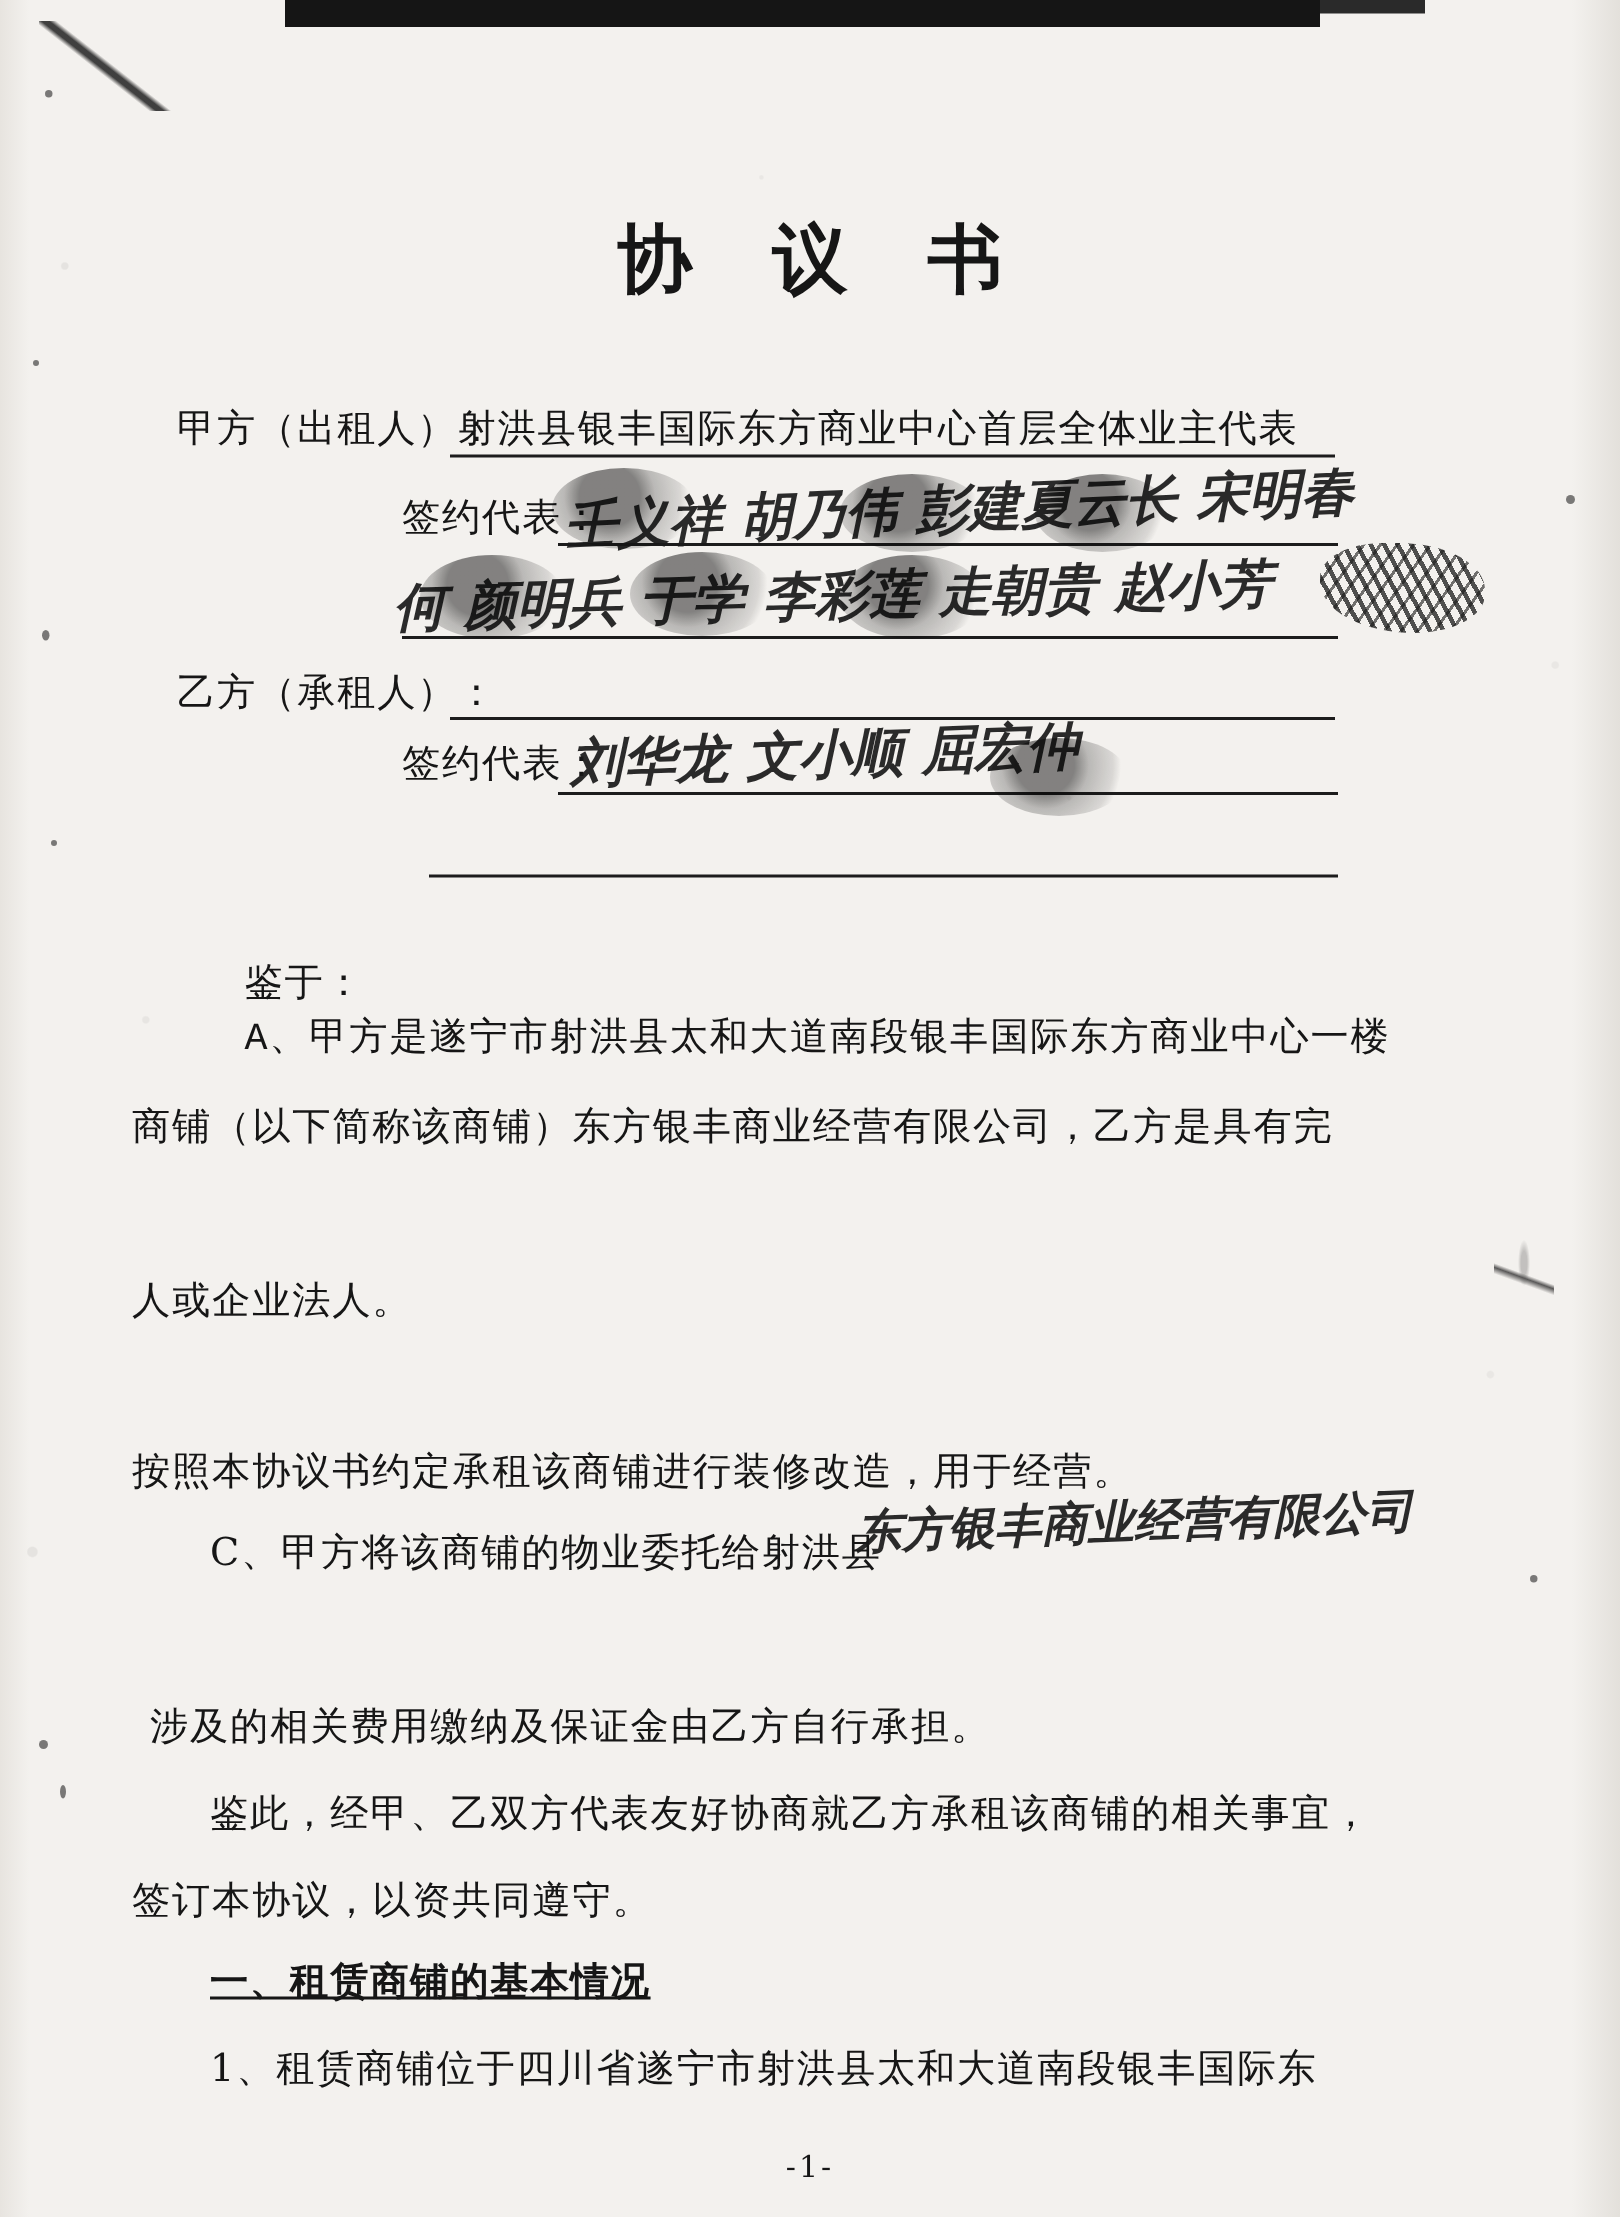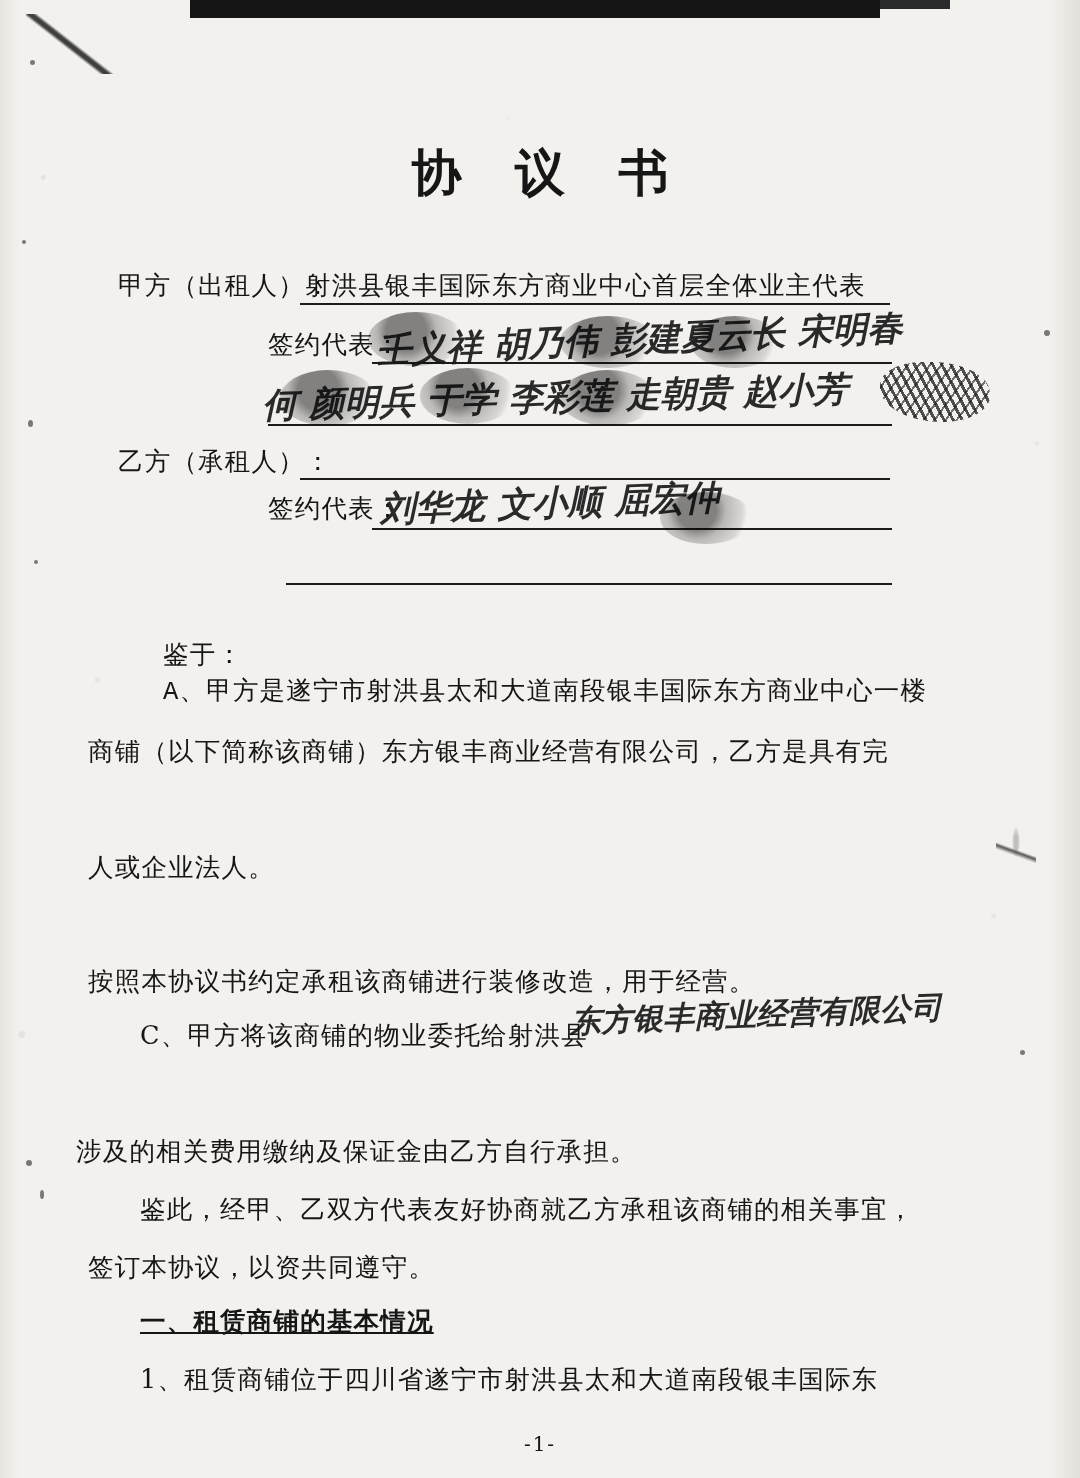--- a/index.html
+++ b/index.html
@@ -206,21 +206,21 @@
     <div class="line" style="top:605px;left:163px;margin-top:32px;">鉴于：</div>
 
     <div class="para" style="top:664px;left:163px;font-family:Liberation Mono, monospace;">A、甲方是遂宁市射洪县太和大道南段银丰国际东方商业中心一楼</div>
     <div class="para" style="top:722px;left:88px;">商铺（以下简称该商铺）东方银丰商业经营有限公司，乙方是具有完</div>
     <div class="para" style="top:838px;left:88px;">人或企业法人。</div>
 
     <div class="para" style="top:952px;left:88px;">按照本协议书约定承租该商铺进行装修改造，用于经营。</div>
 
     <div class="para" style="top:1006px;left:140px;">C、甲方将该商铺的物业委托给射洪县</div>
     <div class="hand md" style="top:994px;left:570px;transform:rotate(-2.2deg);">东方银丰商业经营有限公司</div>
-    <div class="para" style="top:1122px;left:76px;">涉及的相关费用缴纳及保证金由乙方自行承担。</div>
+    <div class="para" style="top:1122px;left:100px;">涉及的相关费用缴纳及保证金由乙方自行承担。</div>
 
     <div class="para" style="top:1180px;left:140px;">鉴此，经甲、乙双方代表友好协商就乙方承租该商铺的相关事宜，</div>
     <div class="para" style="top:1238px;left:88px;">签订本协议，以资共同遵守。</div>
 
     <div class="para" style="top:1292px;left:140px;font-weight:700;text-decoration:underline;">一、租赁商铺的基本情况</div>
     <div class="para" style="top:1350px;left:140px;">1、租赁商铺位于四川省遂宁市射洪县太和大道南段银丰国际东</div>
 
     <div class="footer-num">-1-</div>
   </div>
 

